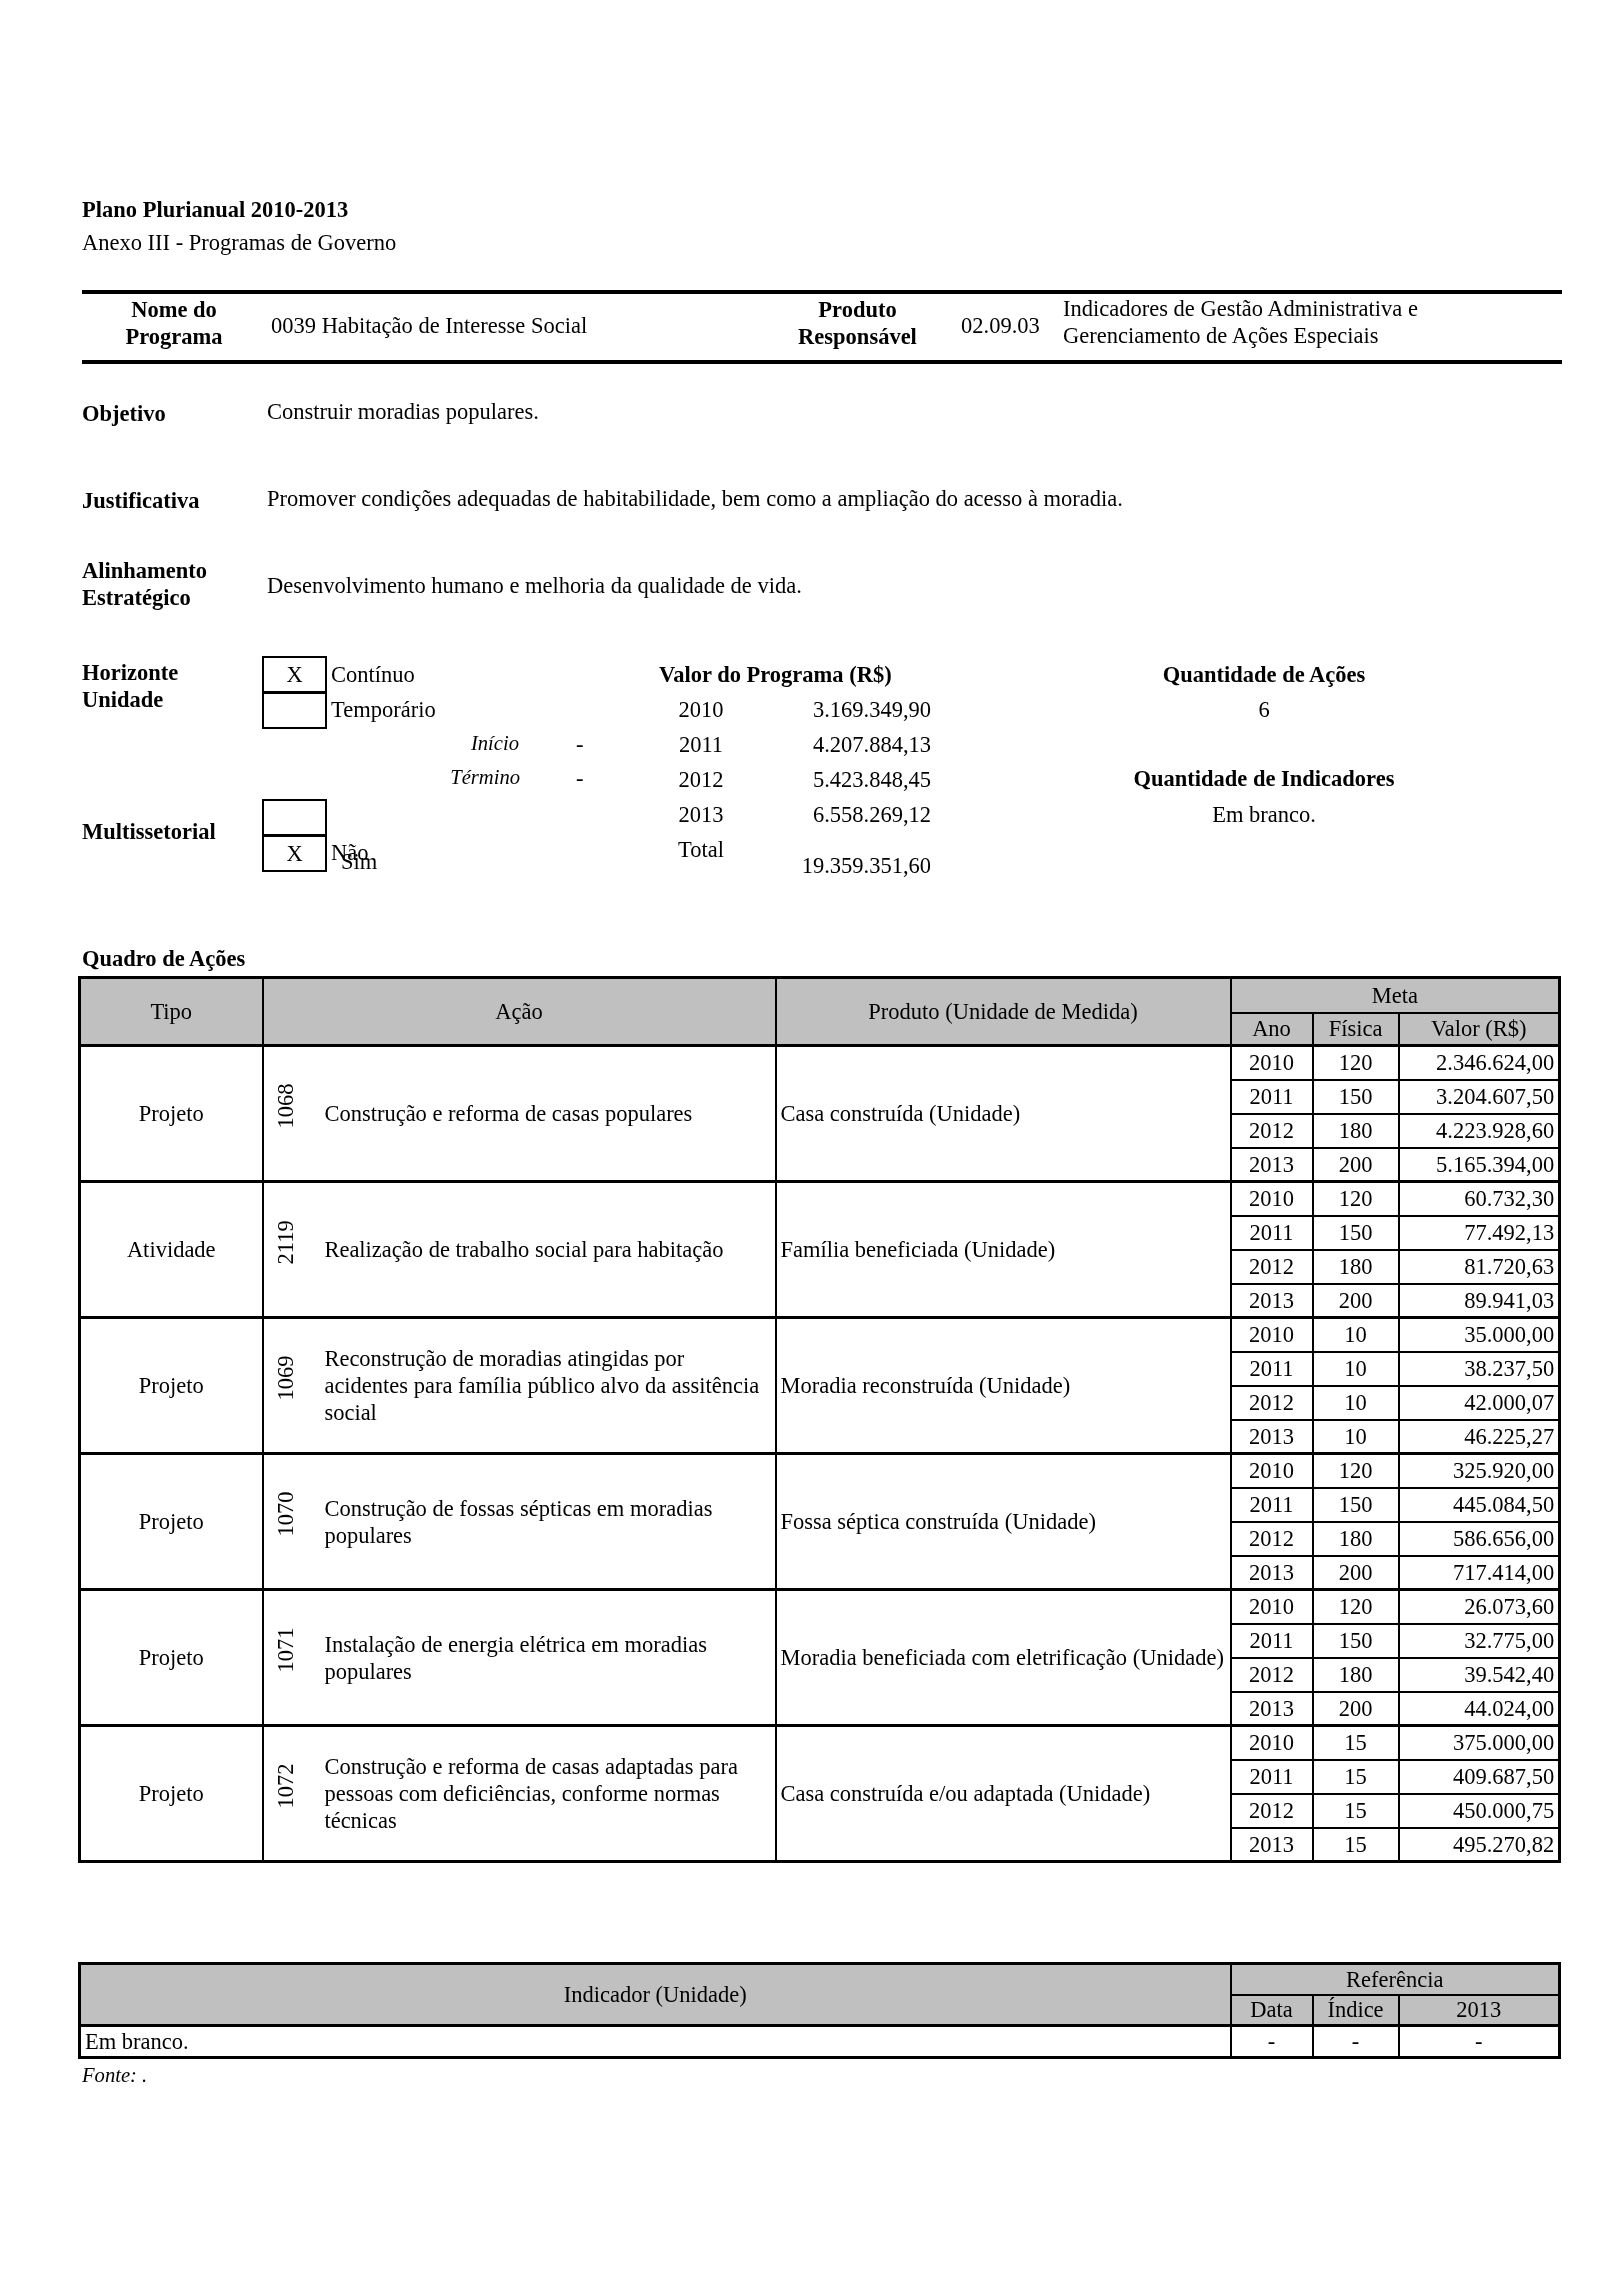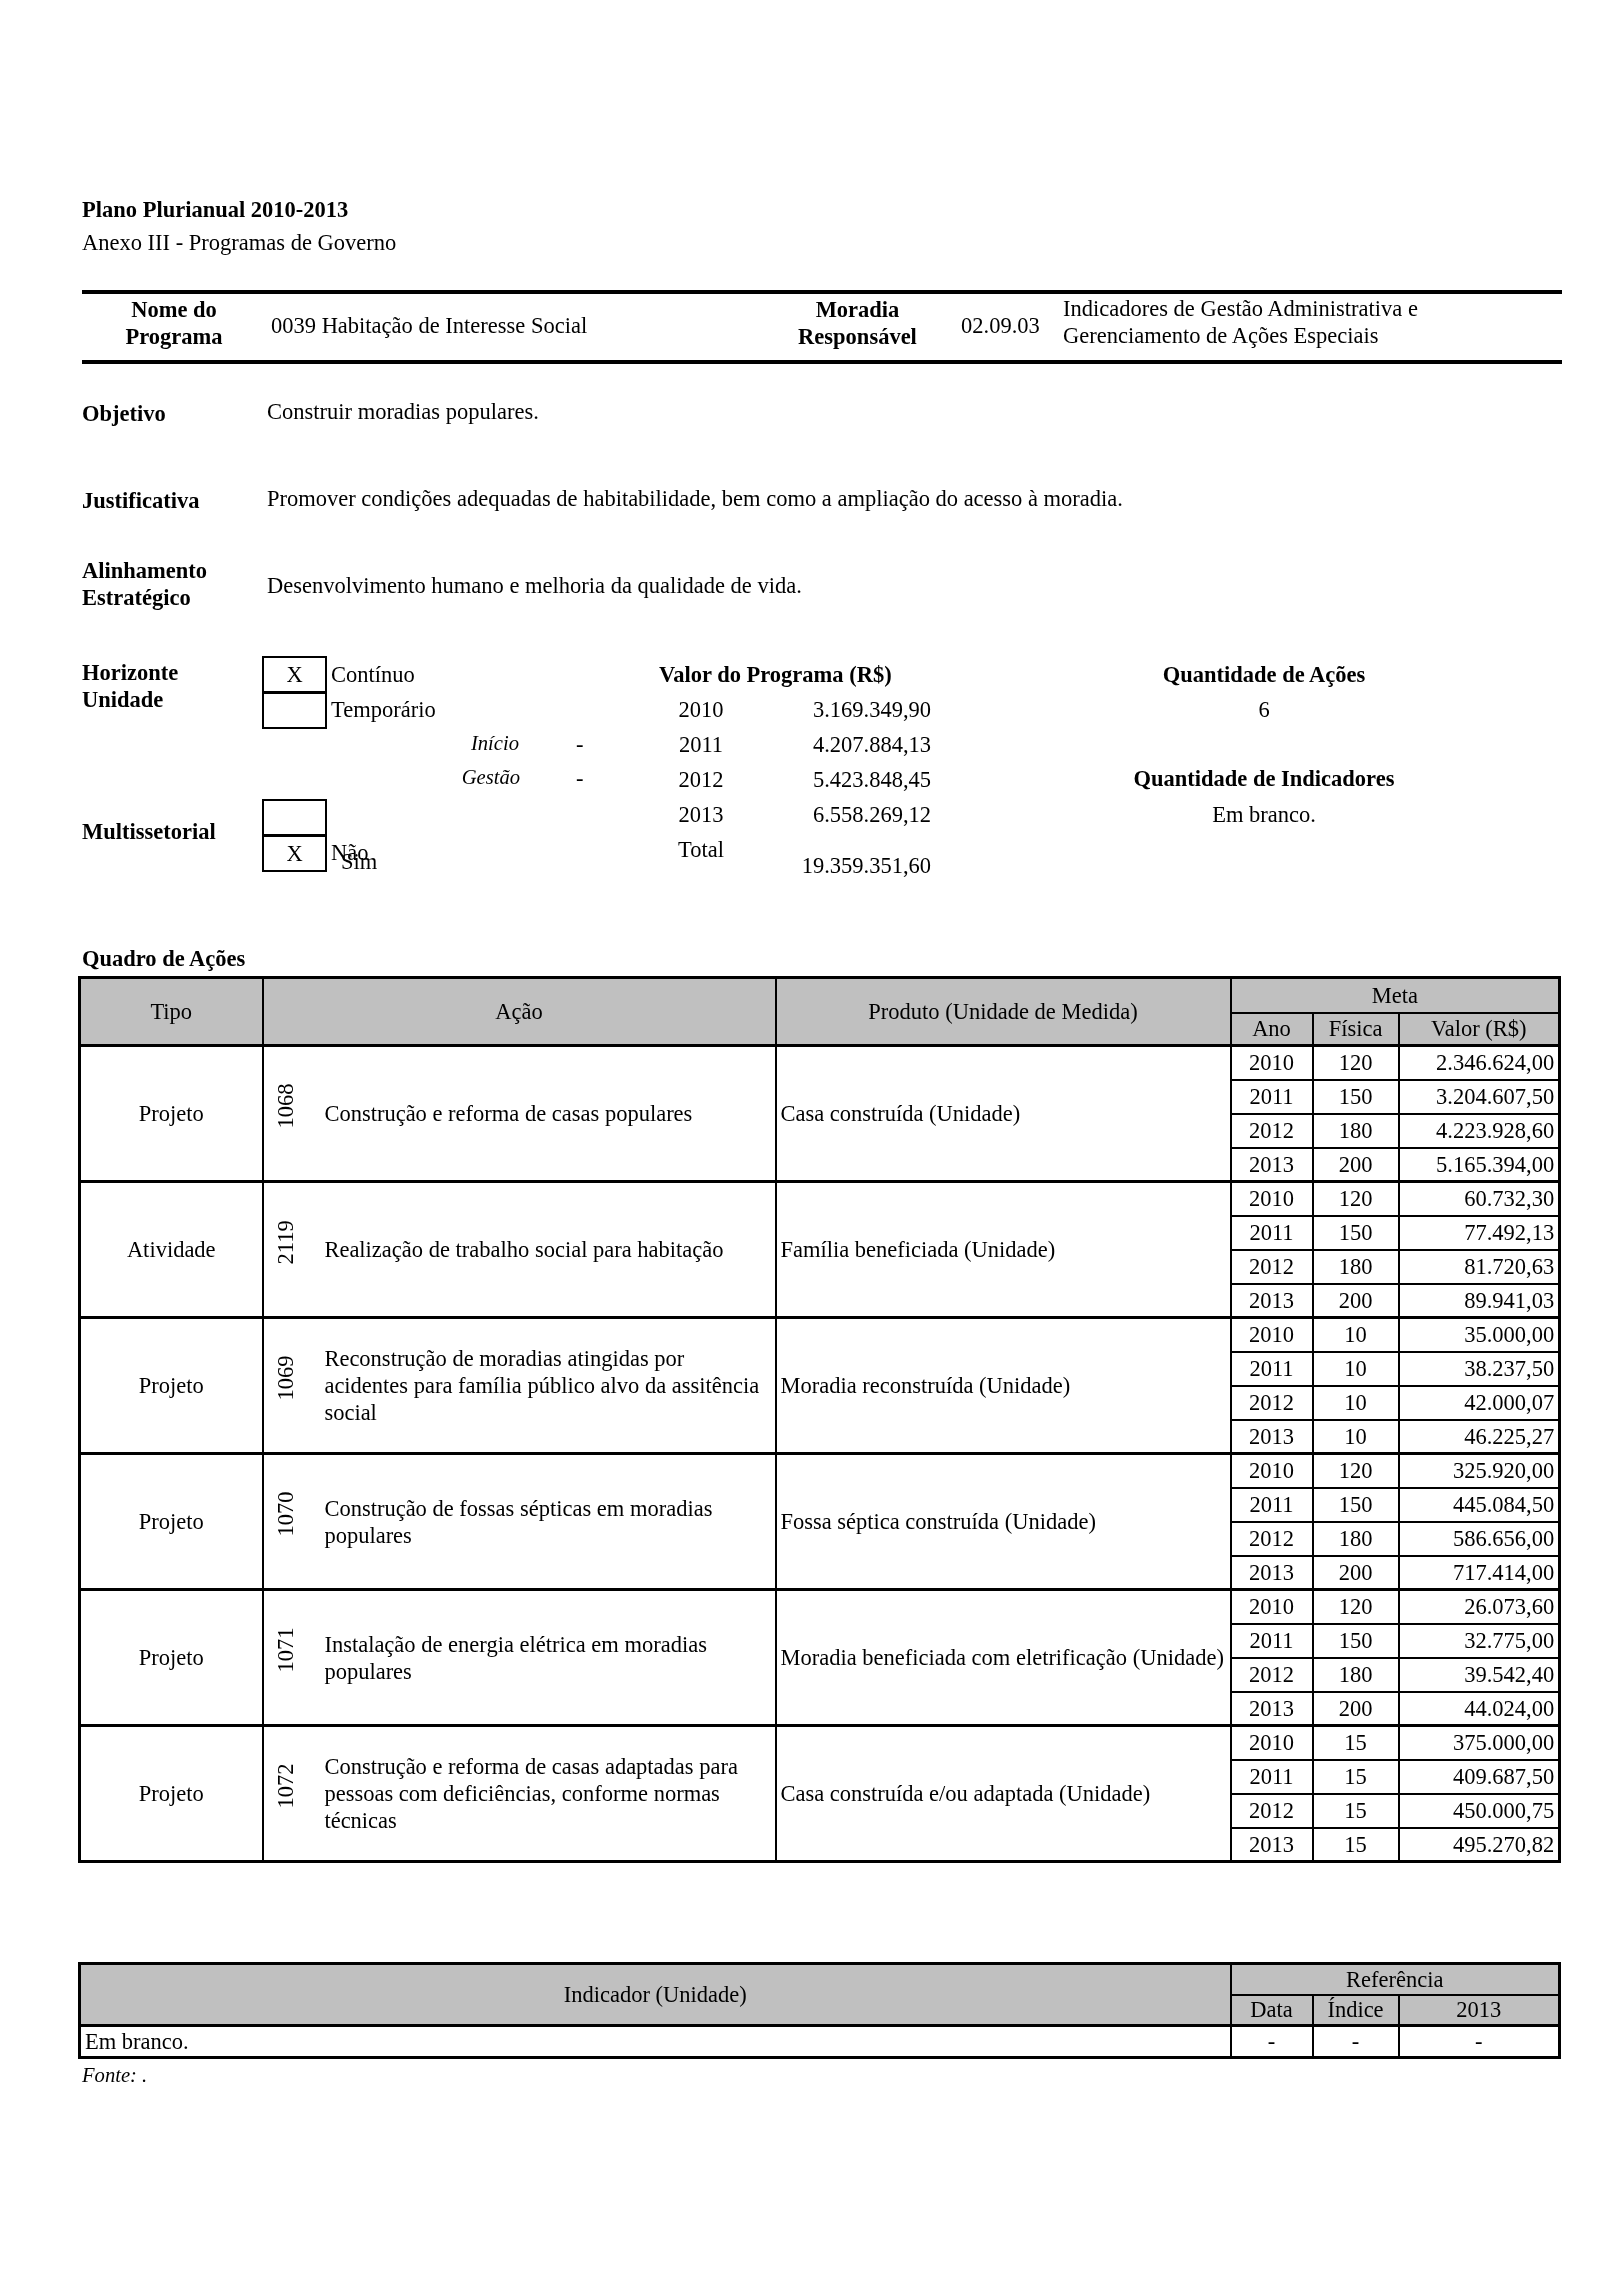--- a/index.html
+++ b/index.html
@@ -34,21 +34,21 @@
 <div class="abs t b" style="left:82px;top:196px;">Plano Plurianual 2010-2013</div>
 <div class="abs t" style="left:82px;top:229px;">Anexo III - Programas de Governo</div>
 
 <div class="rule" style="left:82px;top:290px;width:1480px;"></div>
 <div class="abs t b" style="left:116px;top:296px;text-align:center;width:116px;">
   <div>Nome do</div>
     <div>Programa</div>
 </div>
 <div class="abs t" style="left:271px;top:312px;">0039 Habitação de Interesse Social</div>
 <div class="abs t b" style="left:784px;top:296px;text-align:center;width:147px;">
-  <div>Moradia</div>
+  <div>Produto</div>
     <div>Responsável</div>
 </div>
 <div class="abs t" style="left:961px;top:312px;">02.09.03</div>
 <div class="abs t" style="left:1063px;top:295px;">
   <div>Indicadores de Gestão Administrativa e</div>
     <div>Gerenciamento de Ações Especiais</div>
 </div>
 <div class="rule" style="left:82px;top:360px;width:1480px;"></div>
 
 <div class="abs t b" style="left:82px;top:400px;">Objetivo</div>
@@ -67,21 +67,21 @@
   <div>Horizonte</div>
     <div>Unidade</div>
 </div>
 <div class="cbox" style="left:262px;top:656px;">X</div>
 <div class="abs t" style="left:331px;top:661px;">Contínuo</div>
 <div class="cbox" style="left:262px;top:692px;"></div>
 <div class="abs t" style="left:331px;top:696px;">Temporário</div>
 
 <div class="abs t i" style="left:431px;top:731px;width:88px;text-align:right;font-size:20.6px;">Início</div>
 <div class="abs t" style="left:576px;top:731px;">-</div>
-<div class="abs t i" style="left:402px;top:765px;width:118px;text-align:right;font-size:20.6px;">Gestão</div>
+<div class="abs t i" style="left:402px;top:765px;width:118px;text-align:right;font-size:20.6px;">Término</div>
 <div class="abs t" style="left:576px;top:765px;">-</div>
 
 <div class="abs t b" style="left:82px;top:818px;">Multissetorial</div>
 <div class="cbox" style="left:262px;top:799px;"></div>
 <div class="abs t" style="left:331px;top:848px;margin-left:10px;">Sim</div>
 <div class="cbox" style="left:262px;top:835px;">X</div>
 <div class="abs t" style="left:331px;top:839px;">Não</div>
 
 <div class="abs t b" style="left:659px;top:661px;">Valor do Programa (R$)</div>
 <div class="abs" style="left:647px;top:696px;width:294px;">

